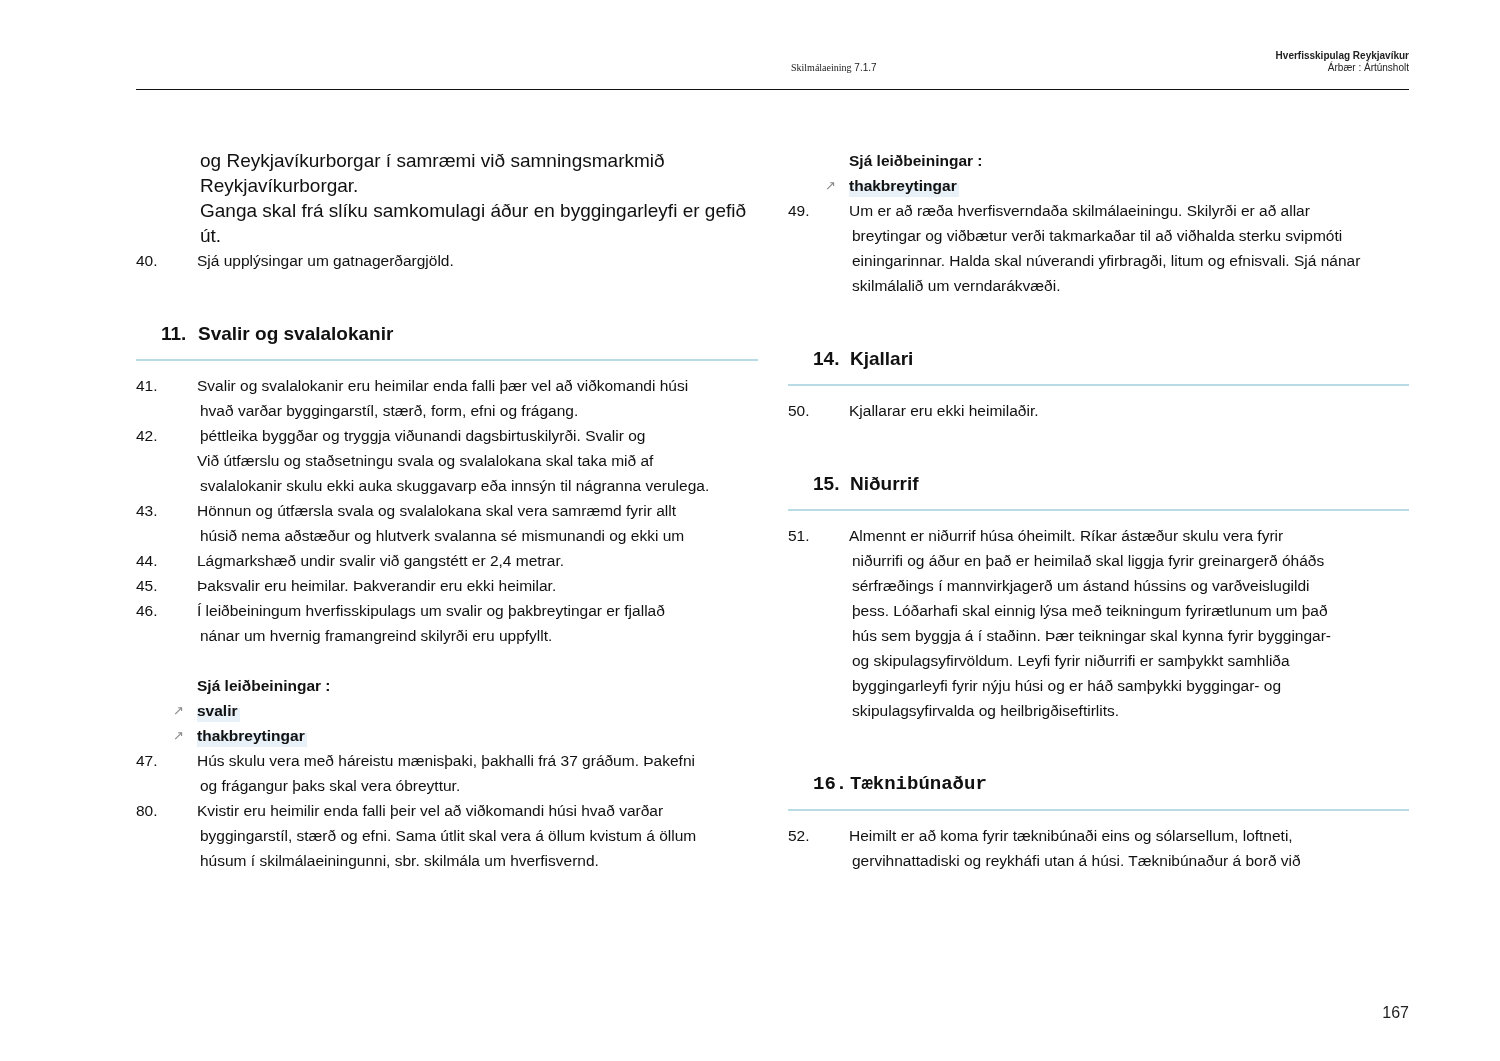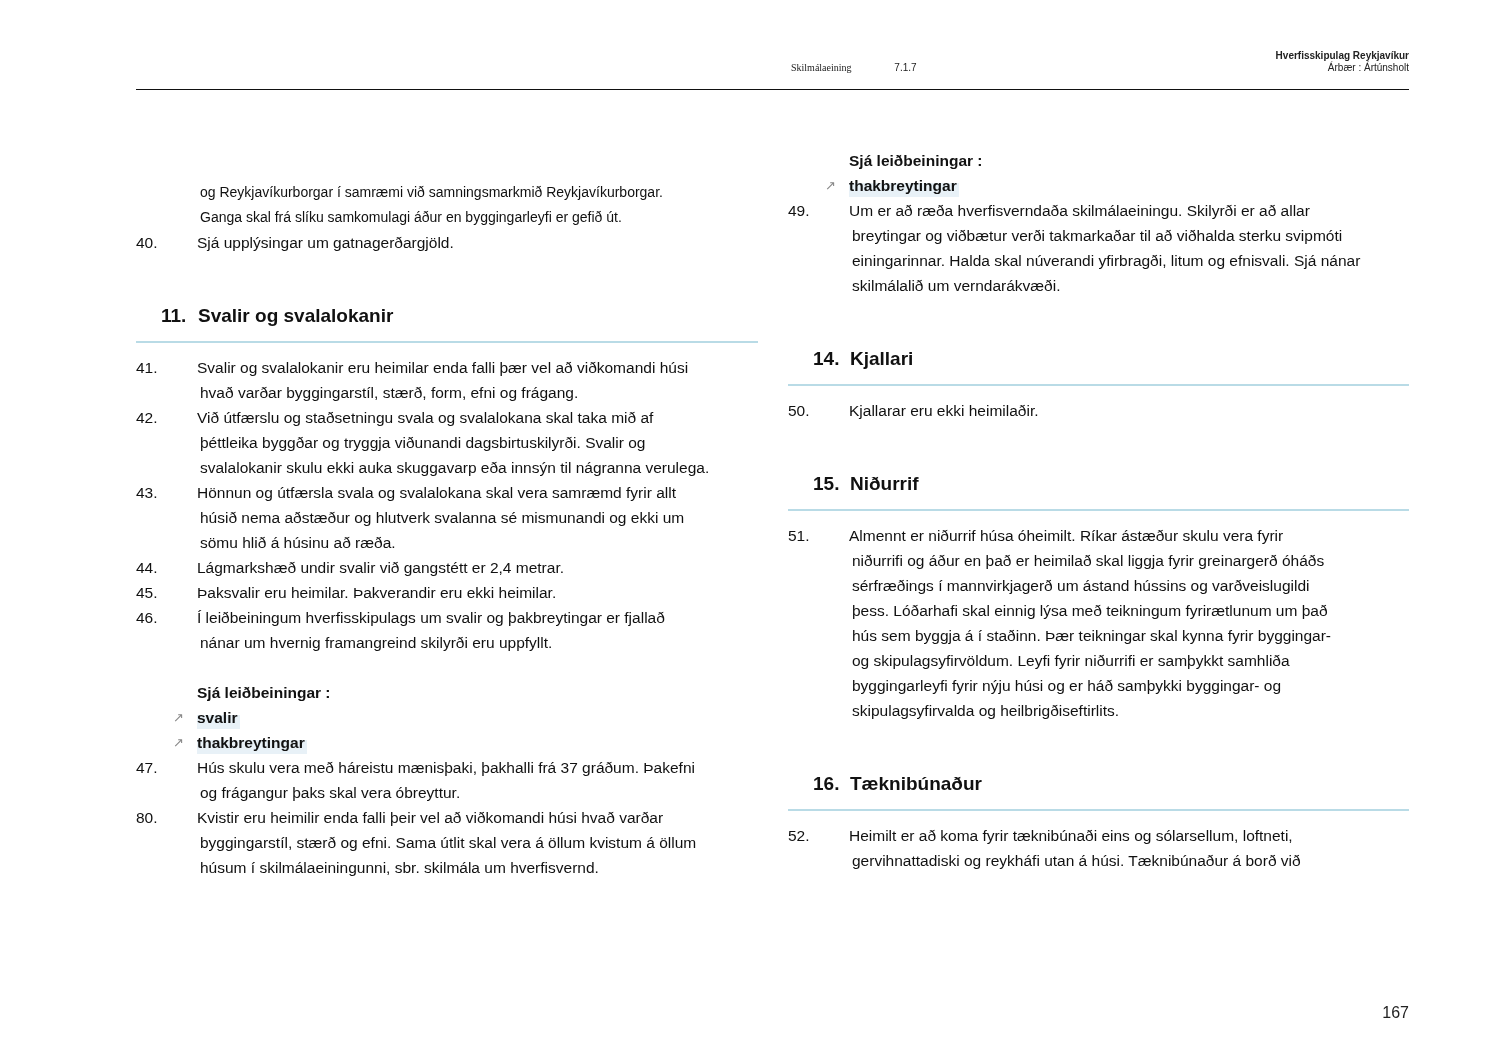--- a/index.html
+++ b/index.html
@@ -6,41 +6,41 @@
   body {
     width: 1500px; height: 1061px; position: relative; overflow: hidden;
     font-family: "Liberation Sans", "DejaVu Sans", sans-serif;
     color: #111111;
   }
   .header-left {
     position: absolute; top: 62px; left: 791px;
     font-size: 10px; color: #222;
   }
   .header-left .sec { display: inline-block; font-family: Liberation Serif, serif; }
-  .header-left .num { display: inline-block; margin-left: 40px; }
+  .header-left .num { display: inline-block; }
   .header-right {
     position: absolute; top: 50px; right: 91px; text-align: right;
     font-size: 10px; line-height: 12px; color: #222;
   }
   .header-right .title { font-weight: bold; }
   .header-rule {
     position: absolute; top: 89px; left: 136px; width: 1273px; height: 0;
     border-top: 1.5px solid #111;
   }
   .col { position: absolute; }
   .col-left { left: 136px; top: 148px; width: 622px; }
   .col-right { left: 788px; top: 148px; width: 621px; }
 
   .item { display: flex; font-size: 15.5px; line-height: 25px; }
   .item .no { width: 61px; flex: 0 0 61px; }
   .item .txt { flex: 1; }
   .item .txt .line { display: block; }
   .item .txt .line.cont { padding-left: 3px; }
 
-  .cont-para { padding-left: 64px; font-size: 14px; line-height: 25px; margin-top: 32px; }
+  .cont-para { padding-left: 64px; font-size: 19px; line-height: 25px; }
 
   .section-head {
     font-size: 19px; font-weight: bold; line-height: 24px;
     padding-left: 25px; padding-bottom: 13px;
     border-bottom: 2px solid #b9dbe6;
     margin-bottom: 12px;
   }
   .section-head .hn { display: inline-block; width: 37px; }
 
   .guide { padding-left: 61px; font-size: 15.5px; line-height: 25px; font-weight: bold; }
@@ -89,31 +89,30 @@
   <div class="item">
     <span class="no">41.</span>
     <span class="txt">
       <span class="line">Svalir og svalalokanir eru heimilar enda falli þær vel að viðkomandi húsi</span>
       <span class="line cont">hvað varðar byggingarstíl, stærð, form, efni og frágang.</span>
     </span>
   </div>
   <div class="item">
     <span class="no">42.</span>
     <span class="txt">
+      <span class="line cont">þéttleika byggðar og tryggja viðunandi dagsbirtuskilyrði. Svalir og</span>
       <span class="line">Við útfærslu og staðsetningu svala og svalalokana skal taka mið af</span>
-      <span class="line cont">þéttleika byggðar og tryggja viðunandi dagsbirtuskilyrði. Svalir og</span>
       <span class="line cont">svalalokanir skulu ekki auka skuggavarp eða innsýn til nágranna verulega.</span>
     </span>
   </div>
   <div class="item">
     <span class="no">43.</span>
     <span class="txt">
       <span class="line">Hönnun og útfærsla svala og svalalokana skal vera samræmd fyrir allt</span>
       <span class="line cont">húsið nema aðstæður og hlutverk svalanna sé mismunandi og ekki um</span>
-      <span class="line cont">sömu hlið á húsinu að ræða.</span>
     </span>
   </div>
   <div class="item">
     <span class="no">44.</span>
     <span class="txt">
         <span class="line">Lágmarkshæð undir svalir við gangstétt er 2,4 metrar.</span>
       </span>
   </div>
   <div class="item">
     <span class="no">45.</span>
@@ -197,21 +196,21 @@
       <span class="line cont">niðurrifi og áður en það er heimilað skal liggja fyrir greinargerð óháðs</span>
       <span class="line cont">sérfræðings í mannvirkjagerð um ástand hússins og varðveislugildi</span>
       <span class="line cont">þess. Lóðarhafi skal einnig lýsa með teikningum fyrirætlunum um það</span>
       <span class="line cont">hús sem byggja á í staðinn. Þær teikningar skal kynna fyrir byggingar-</span>
       <span class="line cont">og skipulagsyfirvöldum. Leyfi fyrir niðurrifi er samþykkt samhliða</span>
       <span class="line cont">byggingarleyfi fyrir nýju húsi og er háð samþykki byggingar- og</span>
       <span class="line cont">skipulagsyfirvalda og heilbrigðiseftirlits.</span>
     </span>
   </div>
 
-  <div class="section-head" style="margin-top:49px;">
+  <div class="section-head" style="margin-top:49px;font-family:Liberation Mono, monospace;">
     <span class="hn">16.</span><span>Tæknibúnaður</span>
   </div>
   <div class="item">
     <span class="no">52.</span>
     <span class="txt">
       <span class="line">Heimilt er að koma fyrir tæknibúnaði eins og sólarsellum, loftneti,</span>
       <span class="line cont">gervihnattadiski og reykháfi utan á húsi. Tæknibúnaður á borð við</span>
     </span>
   </div>
 </div>

